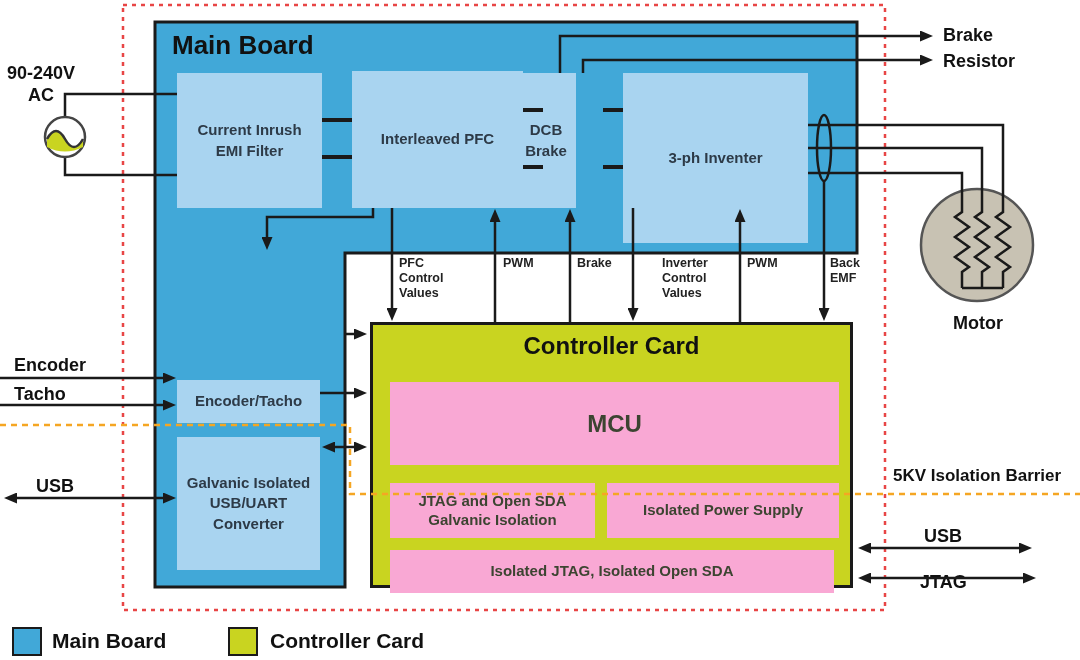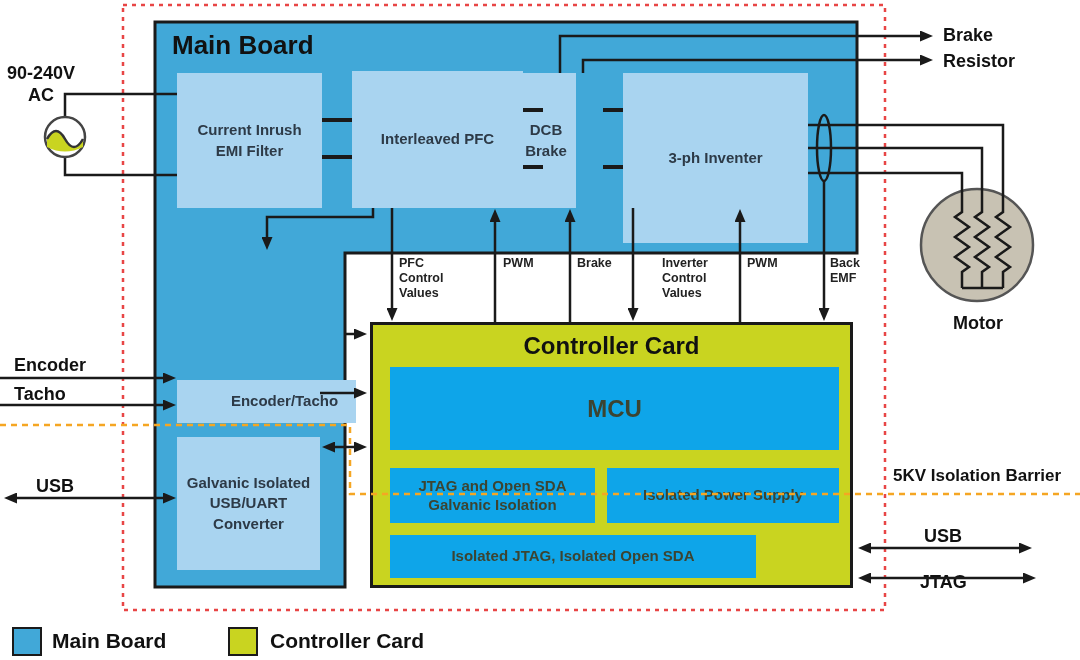--- a/index.html
+++ b/index.html
@@ -2,21 +2,21 @@
 <html><head>
 <meta charset="utf-8">
 <style>
   html,body{margin:0;padding:0;background:#fff;}
   .stage{position:relative;width:1080px;height:660px;background:#fff;overflow:hidden;
          font-family:"Liberation Sans", sans-serif;}
   .lbl{white-space:pre-line;}
   .block{position:absolute;display:flex;align-items:center;justify-content:center;
          text-align:center;font-weight:bold;white-space:pre-line;}
   .blue-block{background:#a9d4f0;color:#2d3a47;font-size:15px;line-height:1.35;}
-  .green-block{background:#0ea5e9;color:#3c4431;font-size:15px;line-height:1.25;}
+  .green-block{background:#f9a8d4;color:#3c4431;font-size:15px;line-height:1.25;margin-top:15px;}
   .board-title{position:absolute;font-size:26px;font-weight:bold;color:#111;}
   .card{position:absolute;left:370px;top:322px;width:483px;height:266px;
         background:#c9d420;border:3px solid #1a1a1a;box-sizing:border-box;}
   .card-title{position:absolute;top:7px;left:0;width:100%;text-align:center;
               font-size:24px;font-weight:bold;color:#111;}
   .sig{position:absolute;font-size:12.5px;font-weight:bold;color:#222;line-height:1.18;}
   .ext{position:absolute;font-size:18px;font-weight:bold;color:#111;}
   .legend-swatch{position:absolute;width:30px;height:29px;border:2px solid #1a1a1a;box-sizing:border-box;}
   .legend-label{position:absolute;font-size:21px;font-weight:bold;color:#111;}
   svg{position:absolute;left:0;top:0;pointer-events:none;}
@@ -31,32 +31,32 @@
   </svg>
 
   <div class="board-title" style="left:172px;top:30px;">Main Board</div>
 
   <div class="block blue-block" style="left:177px;top:73px;width:145px;height:135px;">Current Inrush
 EMI Filter</div>
   <div class="block blue-block" style="left:352px;top:71px;width:171px;height:137px;">Interleaved PFC</div>
   <div class="block blue-block" style="left:516px;top:73px;width:60px;height:135px;">DCB
 Brake</div>
   <div class="block blue-block" style="left:623px;top:73px;width:185px;height:170px;">3-ph Inventer</div>
-  <div class="block blue-block" style="left:177px;top:380px;width:143px;height:43px;padding-left:36px;">Encoder/Tacho</div>
+  <div class="block blue-block" style="left:177px;top:380px;width:143px;height:43px;">Encoder/Tacho</div>
   <div class="block blue-block" style="left:177px;top:437px;width:143px;height:133px;">Galvanic Isolated
 USB/UART
 Converter</div>
 
   <div class="card">
     <div class="card-title">Controller Card</div>
     <div class="block green-block" style="left:17px;top:42px;width:449px;height:83px;font-size:24px;">MCU</div>
     <div class="block green-block" style="left:17px;top:143px;width:205px;height:55px;">JTAG and Open SDA
 Galvanic Isolation</div>
     <div class="block green-block" style="left:234px;top:143px;width:232px;height:55px;">Isolated Power Supply</div>
-    <div class="block green-block" style="left:17px;top:210px;width:366px;height:43px;">Isolated JTAG, Isolated Open SDA</div>
+    <div class="block green-block" style="left:17px;top:210px;width:444px;height:43px;">Isolated JTAG, Isolated Open SDA</div>
   </div>
 
   <div class="sig lbl" style="left:399px;top:256px;">PFC
 Control
 Values</div>
   <div class="sig lbl" style="left:503px;top:256px;">PWM</div>
   <div class="sig lbl" style="left:577px;top:256px;">Brake</div>
   <div class="sig lbl" style="left:642px;top:256px;margin-left:20px;">Inverter
 Control
 Values</div>

